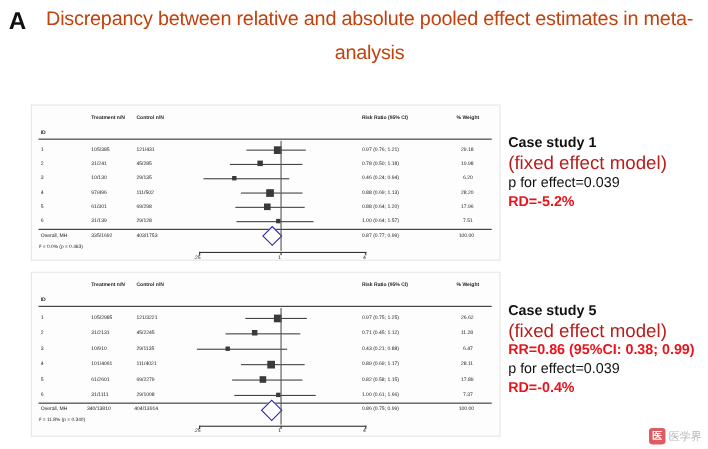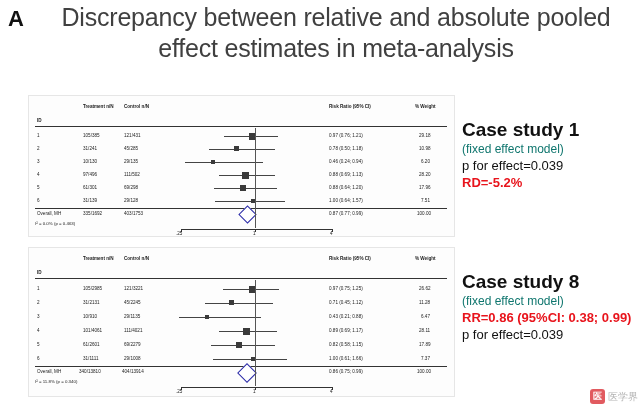--- a/index.html
+++ b/index.html
@@ -27,23 +27,23 @@
     font-size: 22px;
     font-weight: bold;
     color: #111;
   }
   .title {
     position: absolute;
     left: 36px;
     top: 2px;
     width: 600px;
     text-align: center;
-    font-size: 25px;
+    font-size: 18px;
     line-height: 31px;
-    color: #404040;
+    color: #c2410c;
     font-weight: normal;
     letter-spacing: -0.2px;
   }
   
   .forest {
     position: absolute;
     background: #fdfdfd;
     border: 1px solid #e6e6e6;
     overflow: hidden;
   }
@@ -113,29 +113,29 @@
 
   
   .case {
     position: absolute;
     width: 180px;
   }
   #case1 { left: 462px; top: 120px; }
   #case2 { left: 462px; top: 272px; }
 
   .case-title {
-    font-size: 19px;
+    font-size: 13px;
     font-weight: bold;
     color: #111;
     margin: 0 0 1px 0;
     line-height: 20px;
   }
   .case-model {
-    font-size: 12px;
-    color: #0f766e;
+    font-size: 17px;
+    color: #b91c1c;
     line-height: 16px;
   }
   .case-rr {
     font-size: 13px;
     font-weight: bold;
     color: #e8141c;
     line-height: 17px;
     white-space: nowrap;
   }
   .case-p {
@@ -336,24 +336,25 @@
   </div>
 
   <div class="case" id="case1">
     <div class="case-title">Case study 1</div>
     <div class="case-model">(fixed effect model)</div>
     <div class="case-p">p for effect=0.039</div>
     <div class="case-rd">RD=-5.2%</div>
   </div>
 
   <div class="case" id="case2">
-    <div class="case-title">Case study 8</div>
+    <div class="case-title">Case study 5</div>
     <div class="case-model">(fixed effect model)</div>
     <div class="case-rr">RR=0.86 (95%CI: 0.38; 0.99)</div>
     <div class="case-p">p for effect=0.039</div>
+    <div class="case-rd">RD=-0.4%</div>
   </div>
 
   <div class="watermark">
     <div class="wm-badge">医</div>
     <div class="wm-text">医学界</div>
   </div>
 
 </div>
 
 </body></html>

